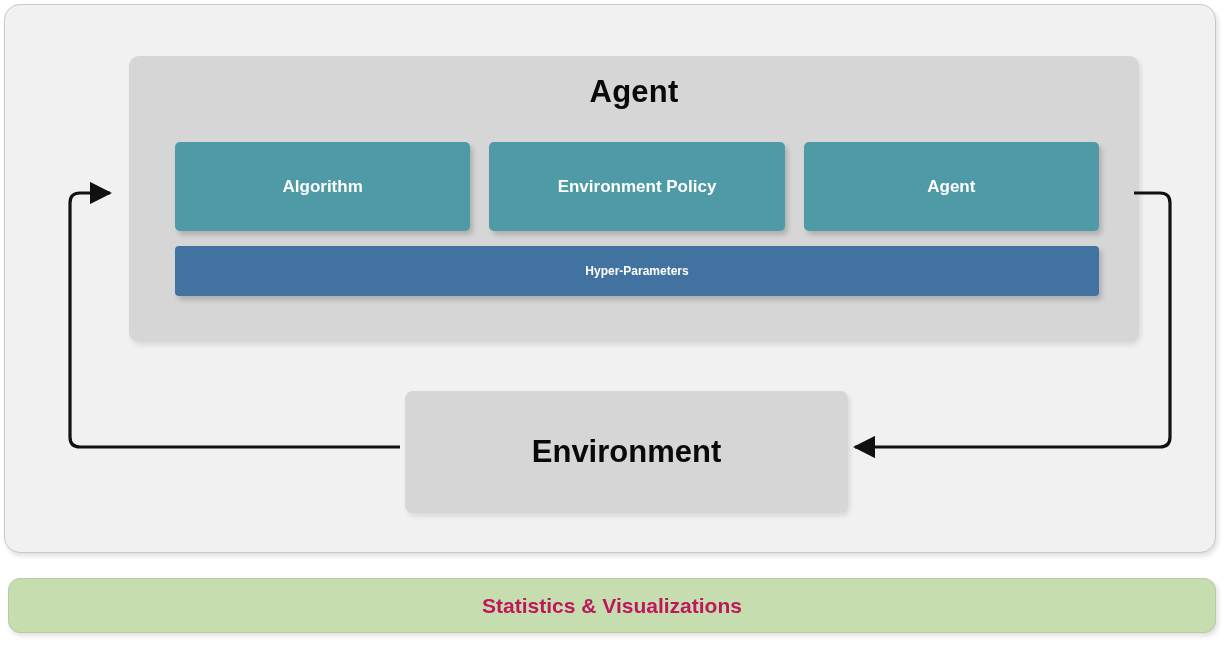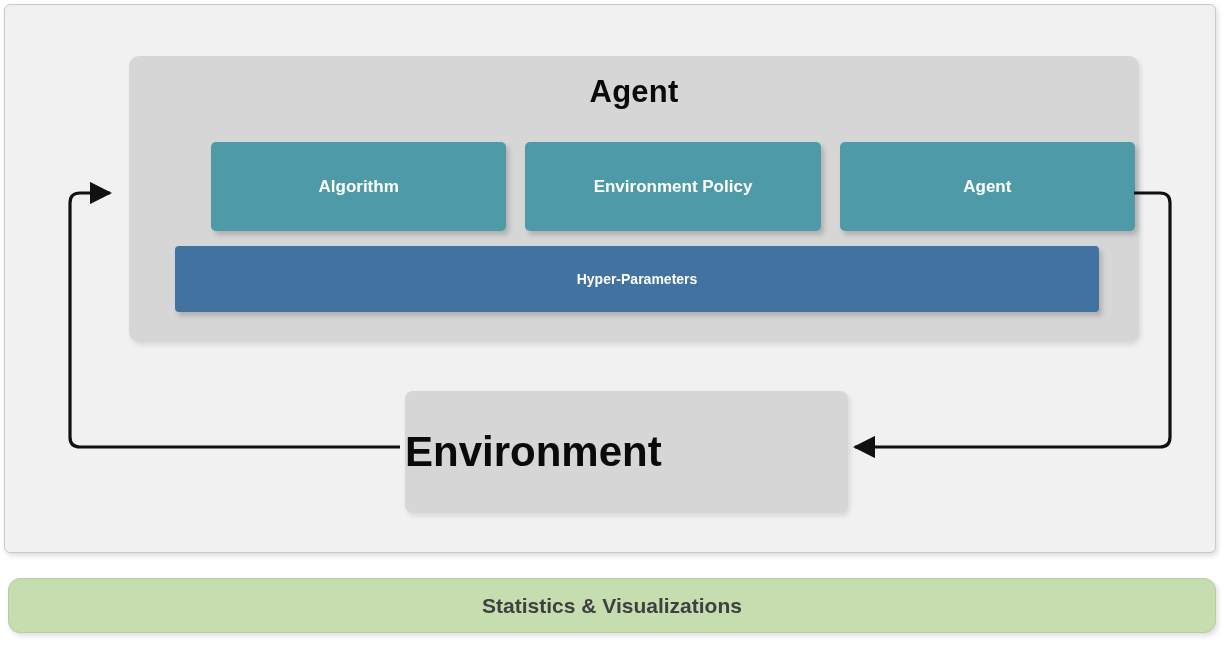--- a/index.html
+++ b/index.html
@@ -22,21 +22,21 @@
 
   
   .loop-panel {
     position: absolute;
     left: 4px;
     top: 4px;
     width: 1212px;
     height: 549px;
     background: #f1f1f1;
     border: 1px solid #c9c9c9;
-    border-radius: 6px;
+    border-radius: 16px;
     box-sizing: border-box;
     box-shadow: 2px 3px 5px rgba(0,0,0,0.13);
   }
 
   
   .agent-panel {
     position: absolute;
     left: 124px;
     top: 51px;
     width: 1010px;
@@ -60,21 +60,20 @@
 
   
   .component-row {
     position: absolute;
     left: 46px;
     top: 86px;
     width: 924px;
     height: 89px;
     display: flex;
     gap: 19px;
-    margin-left: 36px;
   }
 
   .component-box {
     flex: 1 1 0;
     background: #4e9ba7;
     border-radius: 5px;
     display: flex;
     align-items: center;
     justify-content: center;
     color: #ffffff;
@@ -82,44 +81,45 @@
     font-weight: bold;
     box-shadow: 3px 4px 5px rgba(0,0,0,0.18);
   }
 
   
   .hyper-bar {
     position: absolute;
     left: 46px;
     top: 190px;
     width: 924px;
-    height: 66px;
+    height: 50px;
     background: #42729f;
     border-radius: 4px;
     display: flex;
     align-items: center;
     justify-content: center;
     color: #ffffff;
-    font-size: 14px;
+    font-size: 12px;
     font-weight: bold;
     box-shadow: 3px 4px 5px rgba(0,0,0,0.18);
   }
 
   
   .env-box {
     position: absolute;
     left: 400px;
     top: 386px;
     width: 443px;
     height: 122px;
     background: #d6d6d6;
     border-radius: 8px;
     display: flex;
     align-items: center;
-    font-size: 42px;
+    justify-content: center;
+    font-size: 31px;
     font-weight: bold;
     color: #0a0a0a;
     box-shadow: 2px 3px 5px rgba(0,0,0,0.10);
   }
 
   
   .arrow-layer {
     position: absolute;
     left: 0;
     top: 0;
@@ -137,21 +137,21 @@
     height: 55px;
     background: #c6ddaf;
     border: 1px solid #b8ccA2;
     border-radius: 12px;
     box-sizing: border-box;
     display: flex;
     align-items: center;
     justify-content: center;
     font-size: 21px;
     font-weight: bold;
-    color: #404040;
+    color: #be185d;
     box-shadow: 2px 3px 5px rgba(0,0,0,0.13);
   }
 </style>
 </head>
 <body>
 
 <div class="stage">
 
   <div class="loop-panel">
 

